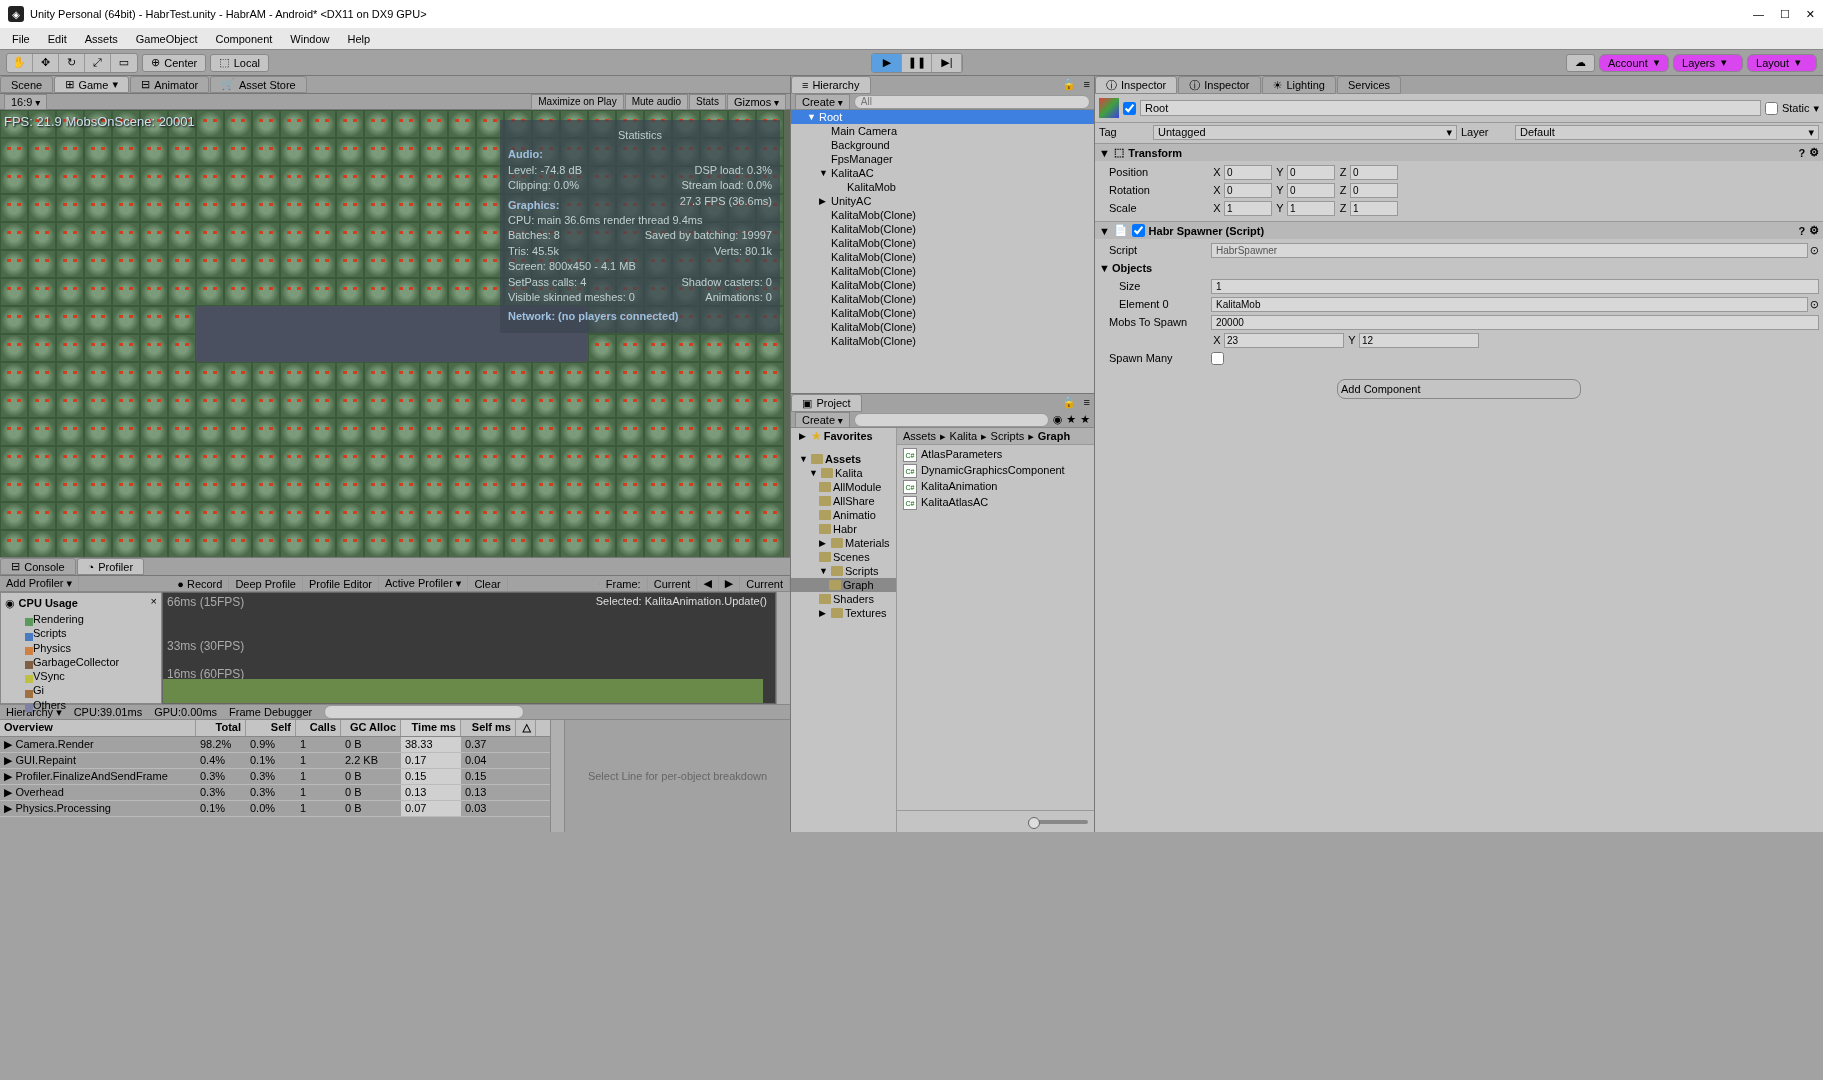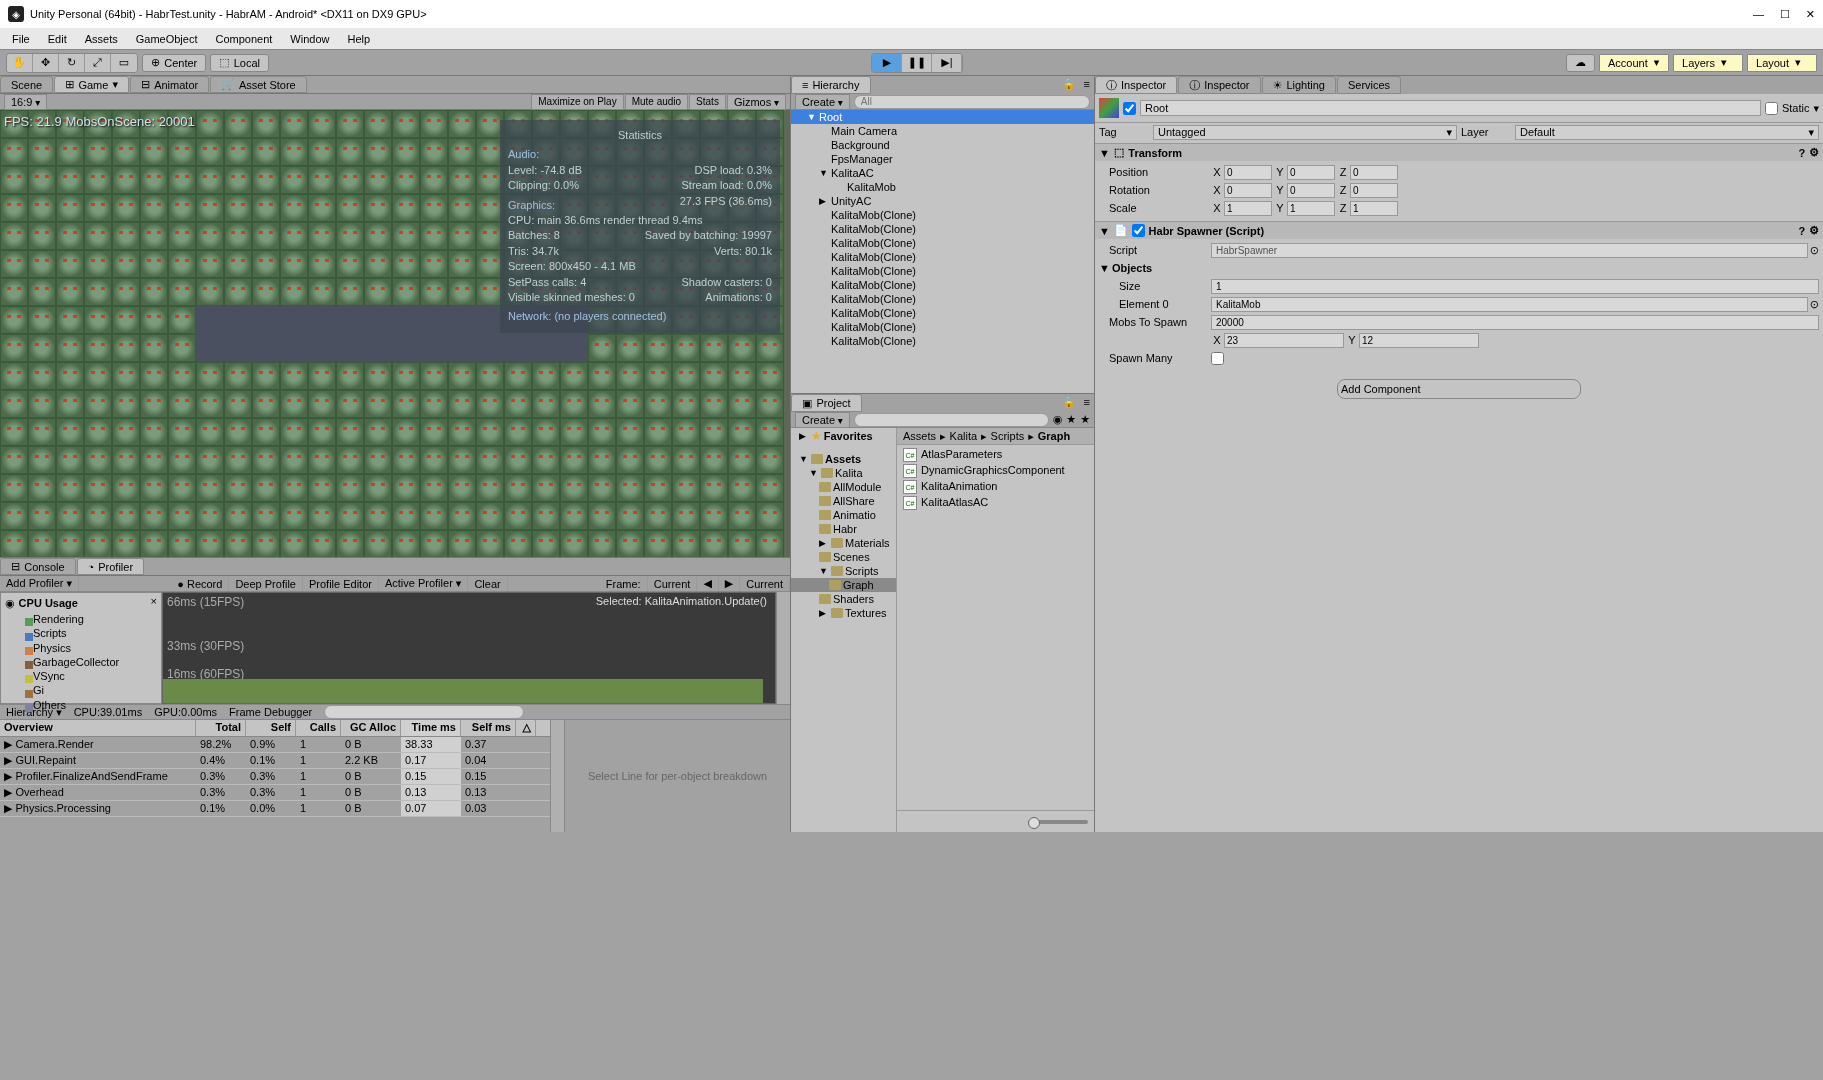--- a/index.html
+++ b/index.html
@@ -12,37 +12,37 @@
 .menubar{background:#e8e8e8;height:22px;display:flex;align-items:center;padding:0 4px;gap:2px;border-bottom:1px solid #888}
 .menubar span{padding:2px 8px;cursor:pointer}
 .toolbar{background:#a2a2a2;height:26px;display:flex;align-items:center;padding:4px 6px;gap:4px;border-bottom:1px solid #777}
 .tool-group{display:flex;background:#c4c4c4;border:1px solid #888;border-radius:3px}
 .tool-btn{width:26px;height:18px;display:flex;align-items:center;justify-content:center;border-right:1px solid #999;cursor:pointer}
 .tool-btn:last-child{border-right:none}
 .text-btn{background:#c4c4c4;border:1px solid #888;border-radius:3px;padding:2px 8px;display:flex;align-items:center;gap:4px;cursor:pointer;height:18px}
 .play-controls{display:flex;background:#c4c4c4;border:1px solid #888;border-radius:3px;margin:0 auto}
 .play-btn{width:30px;height:18px;display:flex;align-items:center;justify-content:center;border-right:1px solid #999;cursor:pointer}
 .play-btn.active{background:#5aa0e0}
-.dropdown-btn{background:#fef9c3;border:1px solid #888;border-radius:1px;padding:2px 8px;display:flex;align-items:center;gap:6px;cursor:pointer;height:18px;min-width:70px}
+.dropdown-btn{background:#d946ef;border:1px solid #888;border-radius:6px;padding:2px 8px;display:flex;align-items:center;gap:6px;cursor:pointer;height:18px;min-width:70px}
 .main-area{display:flex;height:756px}
 .left-panel{width:790px;display:flex;flex-direction:column}
 .tab-bar{background:#a2a2a2;height:18px;display:flex;border-bottom:1px solid #777}
 .tab{background:#c4c4c4;border:1px solid #888;padding:1px 10px;display:flex;align-items:center;gap:4px;cursor:pointer;margin-right:1px;border-radius:3px 3px 0 0}
 .tab.inactive{background:#a8a8a8}
 .sub-toolbar{background:#a2a2a2;height:16px;display:flex;align-items:center;justify-content:space-between;padding:0 4px;border-bottom:1px solid #777}
 .sub-toolbar-right{display:flex;gap:1px}
 .mini-btn{background:#b0b0b0;border:1px solid #888;padding:1px 6px;font-size:10px;cursor:pointer}
 .game-view{flex:1;background:#4a5060;position:relative;overflow:hidden}
 .mob-grid{position:absolute;inset:0;background:#5a6a55}
 .mob-row{display:flex;height:28px}
 .mob{width:28px;height:28px;background:radial-gradient(circle,#7a9a7a 30%,#4a6a4a 70%);border:1px solid #3a5a3a;position:relative}
 .mob::after{content:"";position:absolute;top:8px;left:6px;width:4px;height:3px;background:#d04020;box-shadow:10px 0 0 #d04020}
 .fps-overlay{position:absolute;top:4px;left:4px;color:#d0e0f0;font-size:13px;text-shadow:1px 1px 2px #000;z-index:5}
 .stats-overlay{position:absolute;top:10px;right:10px;width:280px;background:rgba(60,70,80,0.75);padding:8px;color:#c0d0d0;font-size:11px;line-height:1.4;z-index:5}
-.stats-overlay .hdr{color:#a0c0e0;font-weight:normal;margin-top:4px}
+.stats-overlay .hdr{color:#a0c0e0;font-weight:bold;margin-top:4px}
 .bottom-panel{height:275px;background:#a2a2a2;display:flex;flex-direction:column;border-top:1px solid #777}
 .profiler-toolbar{height:16px;display:flex;align-items:center;background:#a2a2a2;border-bottom:1px solid #888;font-size:10px}
 .profiler-toolbar>*{padding:1px 6px;border-right:1px solid #999}
 .profiler-body{display:flex;height:112px}
 .cpu-panel{width:162px;background:#c4c4c4;border:1px solid #888;padding:4px;position:relative}
 .cpu-panel .close{position:absolute;top:2px;right:4px;cursor:pointer}
 .cpu-legend{font-size:10px;line-height:1.3;margin-top:2px;margin-left:20px}
 .legend-item{display:flex;align-items:flex-end;}
 .legend-sq{width:8px;height:8px}
 .graph-area{flex:1;background:#3a3a3a;position:relative;border:1px solid #666}
@@ -694,21 +694,21 @@
         <div style="display:flex;justify-content:space-between">
             <span class="hdr">Graphics:</span>
             <span>27.3 FPS (36.6ms)</span>
           </div>
         <div>CPU: main 36.6ms  render thread 9.4ms</div>
         <div style="display:flex;justify-content:space-between">
             <span>Batches: 8</span>
             <span>Saved by batching: 19997</span>
           </div>
         <div style="display:flex;justify-content:space-between">
-            <span>Tris: 34.7k</span>
+            <span>Tris: 45.5k</span>
             <span>Verts: 80.1k</span>
           </div>
         <div>Screen: 800x450 - 4.1 MB</div>
         <div style="display:flex;justify-content:space-between">
             <span>SetPass calls: 4</span>
             <span>Shadow casters: 0</span>
           </div>
         <div style="display:flex;justify-content:space-between">
             <span>Visible skinned meshes: 0</span>
             <span>Animations: 0</span>

